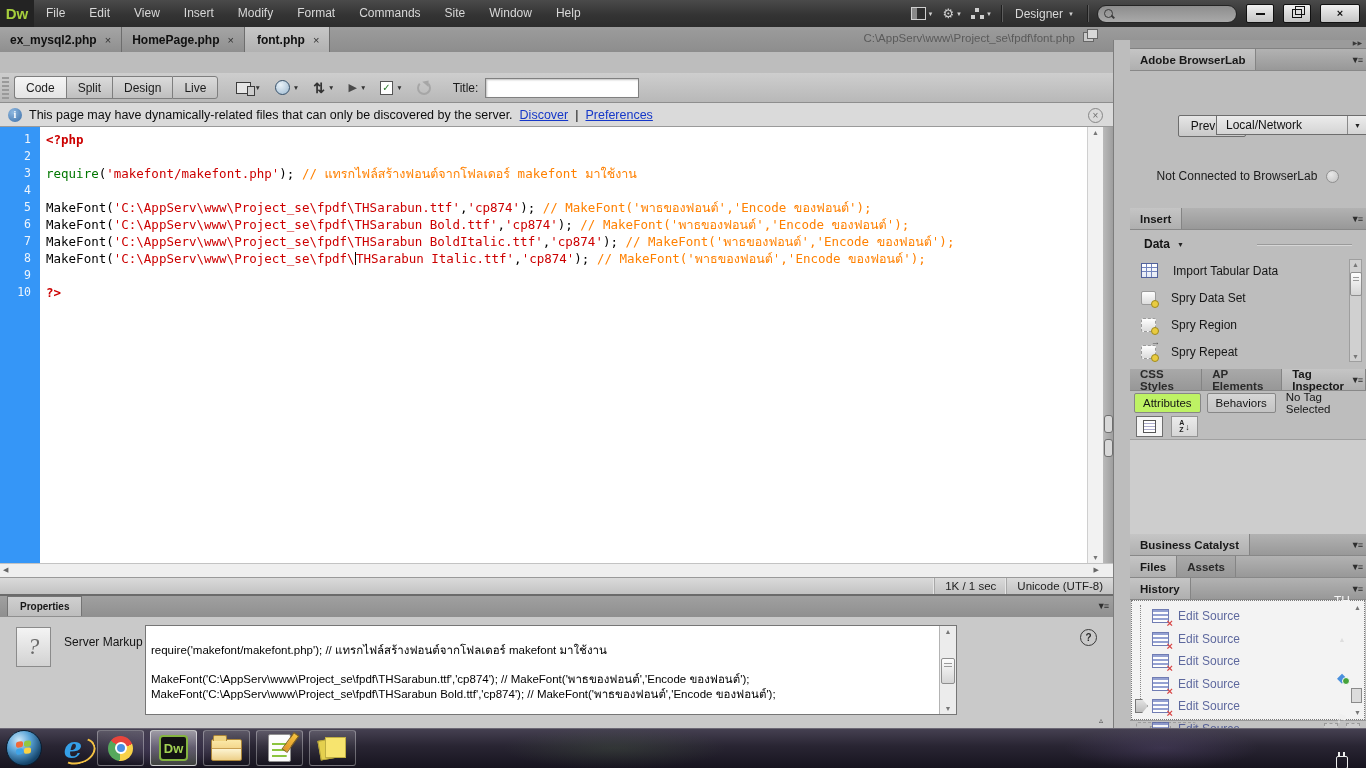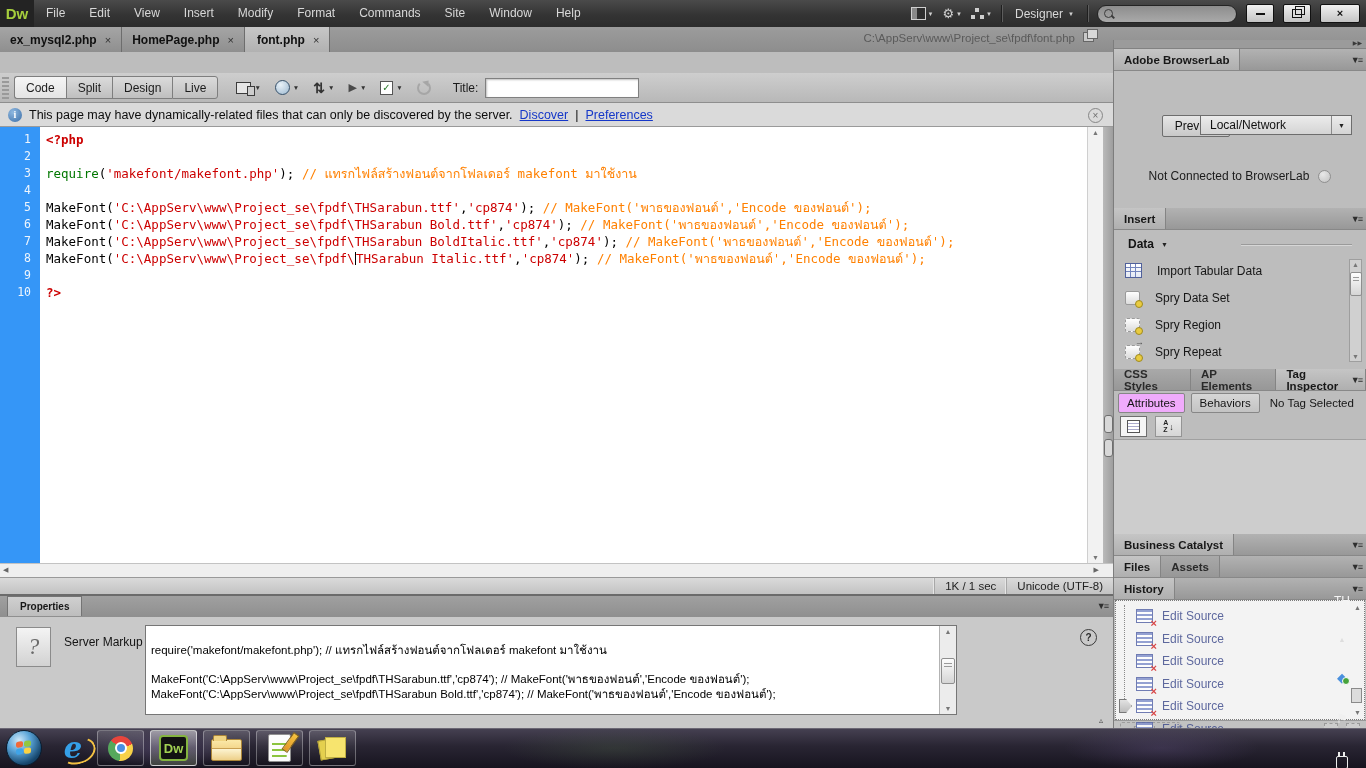--- a/index.html
+++ b/index.html
@@ -114,21 +114,21 @@
   #servermarkup{position:absolute;left:64px;top:18px;font-size:12px;color:#141414;}
   #propstext{position:absolute;left:145px;top:8px;width:812px;height:90px;background:#fff;border:1px solid #767676;overflow:hidden;box-sizing:border-box;padding:17px 20px 0 5px;}
   .ptline{font-size:11.5px;line-height:14.5px;white-space:pre;min-height:14.5px;color:#000;}
   #ptscroll{position:absolute;right:0;top:0;bottom:0;width:16px;background:#ececec;border-left:1px solid #b3b3b3;}
   .thumb{position:absolute;left:1px;width:12px;background:linear-gradient(#fdfdfd,#d5d5d5);border:1px solid #8e8e8e;border-radius:2px;}
   .thumb i{display:block;margin:4px 2px 0;height:6px;background:repeating-linear-gradient(#9a9a9a 0 1px,transparent 1px 3px);}
   #propshelp{position:absolute;right:16px;top:12px;width:15px;height:15px;border:1.5px solid #3a3a3a;border-radius:50%;font-size:10px;font-weight:bold;display:flex;align-items:center;justify-content:center;color:#2a2a2a;}
   #propscollapse{position:absolute;right:10px;bottom:3px;color:#444;font-size:8px;}
 
   
-  #sidebar{left:1113px;top:40px;width:253px;height:688px;background:#bdbdbd;border-left:1px solid #7d7d7d;box-sizing:border-box;}
+  #sidebar{left:1113px;top:40px;width:253px;height:688px;background:#bdbdbd;border-left:1px solid #7d7d7d;box-sizing:border-box;padding-left:16px;}
   #sb-collapse{height:8px;background:#9b9b9b;border-bottom:1px solid #828282;text-align:right;color:#3a3a3a;font-size:6px;line-height:7px;padding-right:4px;}
   .phead{height:21px;background:linear-gradient(#b2b2b2,#989898);border-bottom:1px solid #888;display:flex;align-items:stretch;font-size:11.5px;position:relative;}
   .ptab{display:flex;align-items:center;padding:0 10px;font-weight:bold;color:#181818;background:linear-gradient(#c5c5c5,#afafaf);border-right:1px solid #848484;}
   .ptab.inactive{background:linear-gradient(#a9a9a9,#979797);color:#2a2a2a;}
   .phmenu{position:absolute;right:5px;top:6px;color:#2e2e2e;font-size:9px;letter-spacing:-2px;}
   #blbody{position:relative;height:137px;font-size:12px;}
   #previewbtn{position:absolute;left:12px;top:44px;width:66px;height:20px;background:linear-gradient(#e6e6e6,#c8c8c8);border:1px solid #6d6d6d;border-radius:2px;display:flex;align-items:center;justify-content:center;color:#111;margin-left:36px;}
   #serverselect{position:absolute;left:86px;top:44px;width:152px;height:20px;background:linear-gradient(#ececec,#d4d4d4);border:1px solid #6d6d6d;display:flex;align-items:center;font-size:12px;color:#111;box-sizing:border-box;}
   #serverselect .sel-label{flex:1;padding-left:9px;}
   #serverselect .sel-arrow{width:19px;height:100%;border-left:1px solid #8a8a8a;display:flex;align-items:center;justify-content:center;font-size:7px;color:#222;}
@@ -143,21 +143,21 @@
   .ico-table{width:15px;height:13px;border:1px solid #51619b;background:linear-gradient(#fff,#e4e9f4);position:relative;}
   .ico-table::before{content:"";position:absolute;left:0;right:0;top:3px;height:1px;background:#7284bd;box-shadow:0 4px 0 #7284bd;}
   .ico-table::after{content:"";position:absolute;left:4px;top:0;bottom:0;width:1px;background:#7284bd;box-shadow:5px 0 0 #7284bd;}
   .ico-box{width:13px;height:12px;background:linear-gradient(#fefefe,#dcdcdc);border:1px solid #9a9a9a;border-radius:2px;position:relative;}
   .ico-box.dashed{border-style:dashed;}
   .ico-box::after{content:"";position:absolute;right:-4px;bottom:-4px;width:6px;height:6px;border-radius:50%;background:#e9cb40;border:1px solid #9f8a20;}
   .ico-box.repeat::before{content:"\2192";position:absolute;right:-5px;top:-9px;font-size:9px;color:#555;}
   #insscroll{position:absolute;right:4px;top:29px;width:13px;height:103px;background:#d0d0d0;border:1px solid #9e9e9e;box-sizing:border-box;}
   #tisubrow{height:23px;display:flex;align-items:center;gap:6px;padding-left:4px;font-size:11.5px;background:#bdbdbd;}
   .subbtn{height:18px;padding:0 8px;display:flex;align-items:center;background:linear-gradient(#d6d6d6,#c3c3c3);border:1px solid #878787;border-radius:2px;color:#141414;}
-  .subbtn.active{background:#f0abfc;}
+  .subbtn.active{background:#bef264;}
   #nts{margin-left:4px;color:#161616;}
   #tiicons{height:25px;display:flex;gap:8px;padding-left:6px;align-items:center;background:#bdbdbd;}
   .tibtn{width:25px;height:19px;border:1px solid #949494;background:linear-gradient(#ebebeb,#d6d6d6);display:flex;align-items:center;justify-content:center;gap:1px;color:#333;}
   .tibtn.pressed{background:#f5f5f5;border-color:#6e6e6e;}
   .i-catlist{width:11px;height:11px;border:1px solid #555;background:repeating-linear-gradient(#fff 0 2px,#aac 2px 3px);}
   .az{display:flex;flex-direction:column;font-size:7px;line-height:6.5px;font-weight:bold;color:#222;}
   .azdown{font-size:9px;color:#222;}
   #tiempty{height:94px;background:#cdcdcd;border-top:1px solid #a0a0a0;}
   #histbody{position:relative;height:120px;background:#f3f3f3;border:1px dotted #7a7a7a;margin:0 1px;box-sizing:border-box;}
   #histrail{position:absolute;left:8px;top:4px;bottom:14px;width:1px;border-left:1px dotted #8a8a8a;}

